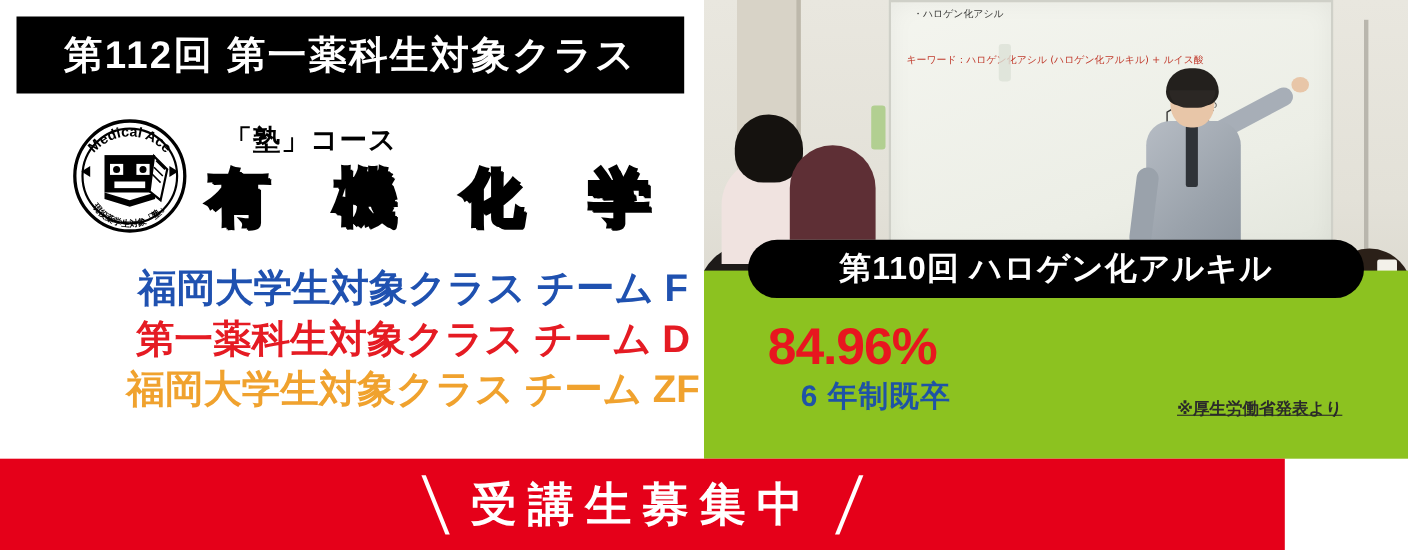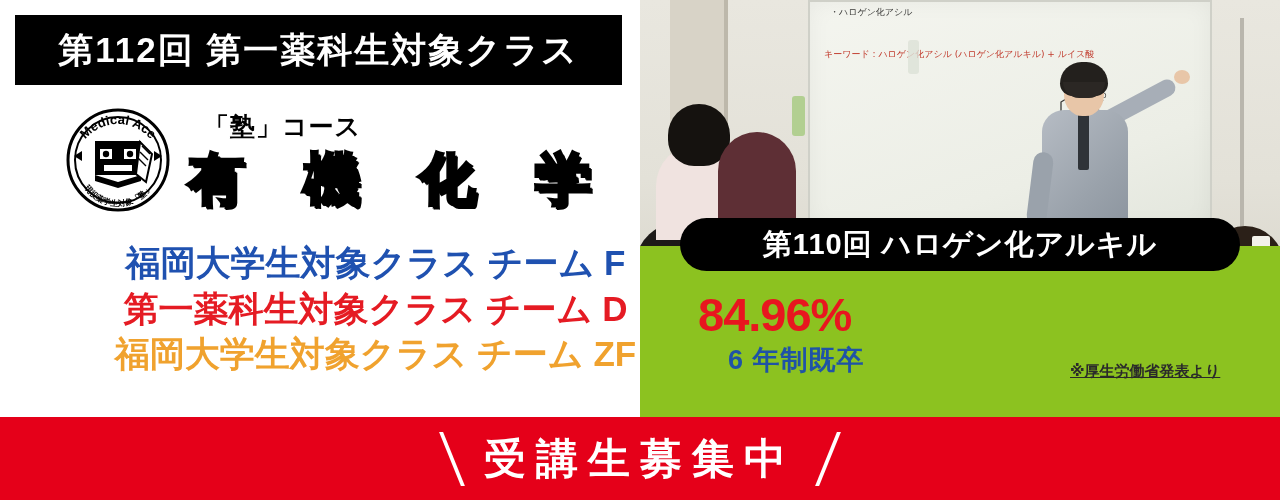--- a/index.html
+++ b/index.html
@@ -96,21 +96,21 @@
   .stat-row{position:absolute;display:flex;align-items:baseline;white-space:nowrap;}
   .stat-1{left:676px;top:287px;}
   .stat-2{left:712px;top:342px;margin-left:16px;}
   .stat-label{font-size:27px;font-weight:bold;letter-spacing:1px;}
   .stat-value{font-size:47px;font-weight:bold;margin-left:22px;letter-spacing:-1px;}
   .s-red{color:#e8161f;}
   .s-blue{color:#1f53a6;}
   .footnote{position:absolute;left:1070px;top:362px;font-size:15px;font-weight:bold;color:#2a2a2a;white-space:nowrap;text-decoration:underline;}
 
   
-  .redbar{position:absolute;left:0;top:417px;width:1280px;height:83px;background:#e50019;
+  .redbar{position:absolute;left:0;top:417px;width:1168px;height:83px;background:#e50019;
           display:flex;align-items:center;justify-content:center;gap:30px;}
   .redbar .slash{display:block;width:4px;height:54px;background:#fff;}
   .slash-l{transform:skewX(22deg);}
   .slash-r{transform:skewX(-22deg);}
   .redbar-text{color:#fff;font-size:42px;font-weight:bold;letter-spacing:10px;white-space:nowrap;}
 </style>
 </head>
 <body>
 
 <div class="banner">

